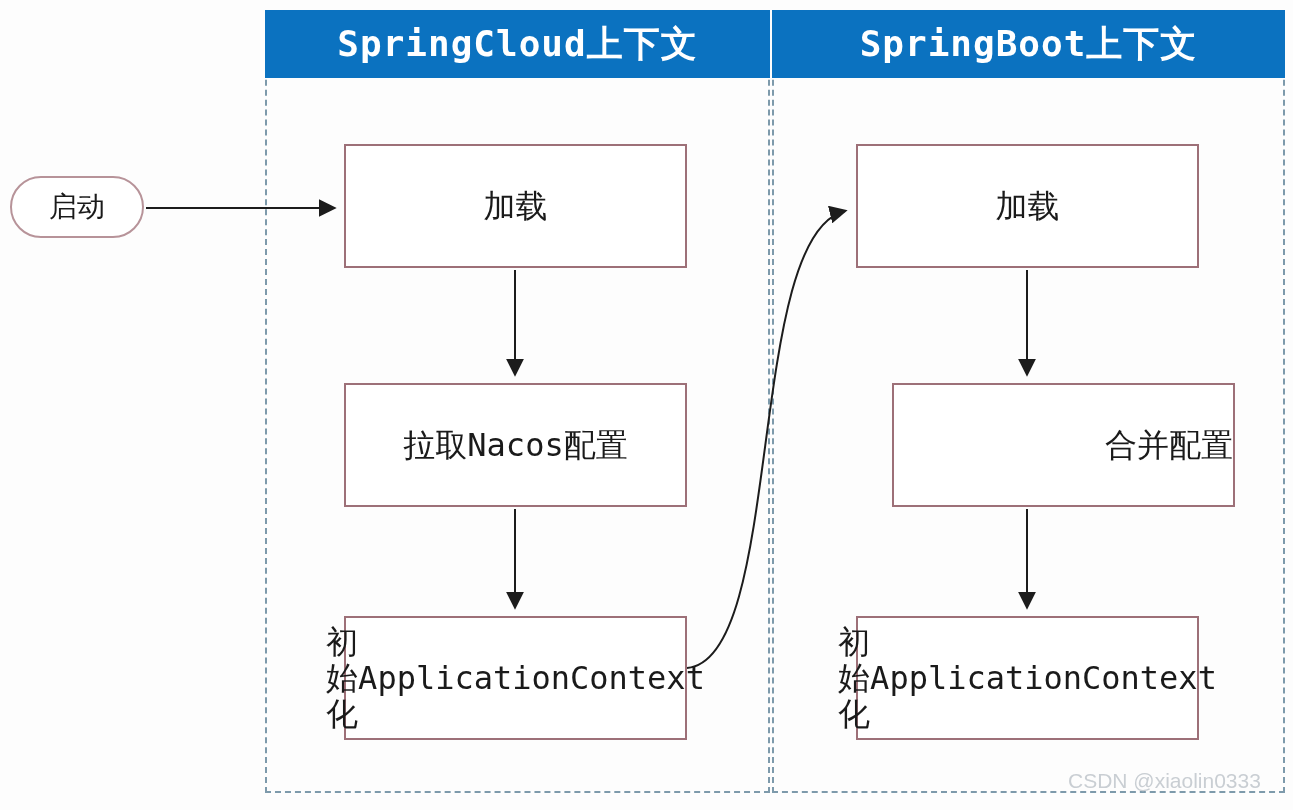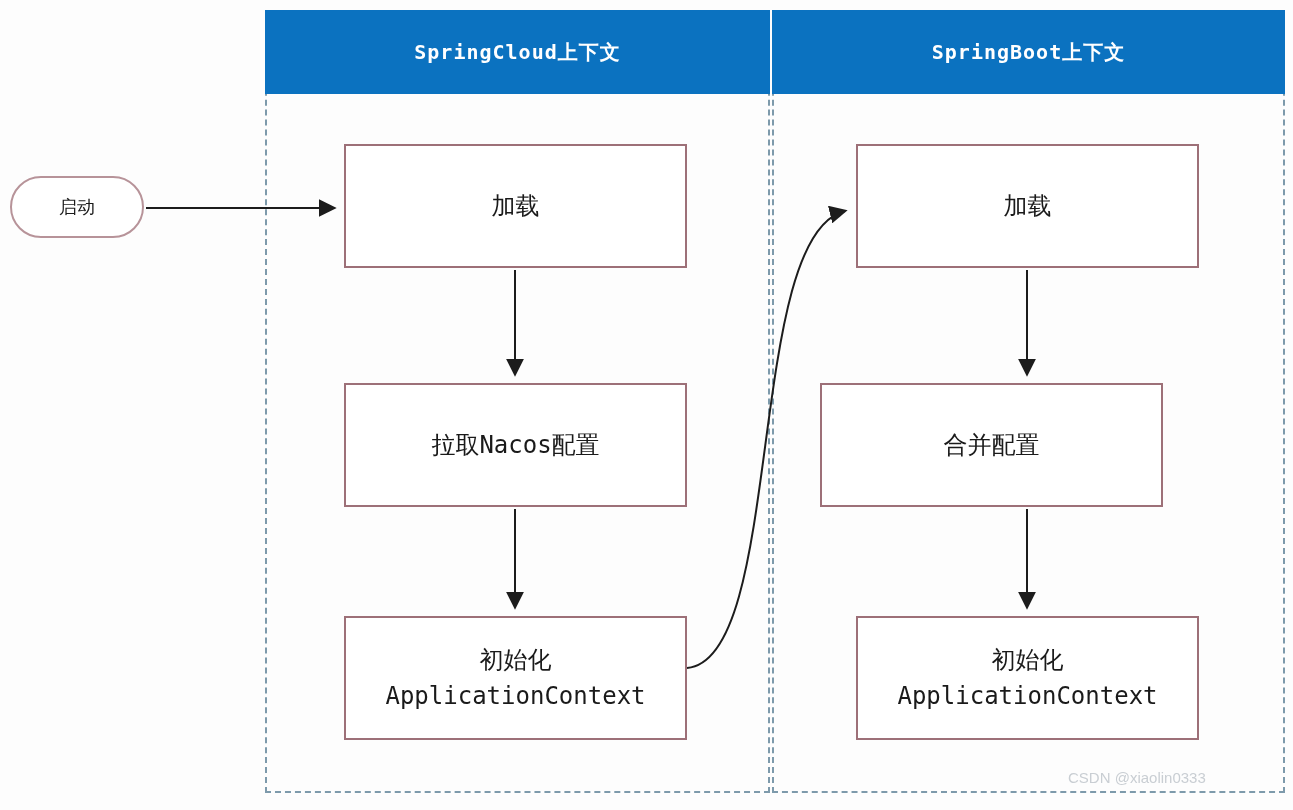--- a/index.html
+++ b/index.html
@@ -29,64 +29,64 @@
     top: 10px;
     height: 783px;
     border: 2px dashed var(--panel-border);
     background: transparent;
   }
   .panel-left  { left: 265px; width: 505px; }
   .panel-right { left: 772px; width: 513px; }
   .panel-header {
     position: absolute;
     top: -2px; left: -2px; right: -2px;
-    height: 84px;
+    height: 68px;
     background: var(--header-bg);
     color: var(--header-text);
     display: flex;
     align-items: center;
     justify-content: center;
-    font-size: 20px;
+    font-size: 36px;
     font-weight: bold;
     letter-spacing: 1px;
   }
   .node-box {
     position: absolute;
     width: 343px;
     height: 124px;
     background: var(--box-bg);
     border: 2px solid var(--box-border);
     display: flex;
-    flex-direction: column;
+    flex-direction: row;
     align-items: center;
     justify-content: center;
     color: var(--text);
-    font-size: 24px;
+    font-size: 32px;
     line-height: 36px;
     text-align: center;
     z-index: 2;
   }
   .node-line:empty { display: none; }
   .box-1 { left: 344px; top: 144px; }
   .box-2 { left: 344px; top: 383px; }
   .box-3 { left: 344px; top: 616px; }
   .box-4 { left: 856px; top: 144px; }
-  .box-5 { left: 820px; top: 383px; }
+  .box-5 { left: 892px; top: 383px; justify-content: flex-end; }
   .box-6 { left: 856px; top: 616px; }
   .start-pill {
     position: absolute;
     left: 10px; top: 176px;
     width: 134px; height: 62px;
     border: 2px solid var(--pill-border);
     border-radius: 31px;
     background: var(--box-bg);
     display: flex;
     align-items: center;
     justify-content: center;
-    font-size: 18px;
+    font-size: 28px;
     color: var(--text);
     z-index: 2;
   }
   svg.arrow-layer {
     position: absolute;
     left: 0; top: 0;
     width: 1293px;
     height: 810px;
     z-index: 1;
     pointer-events: none;
@@ -95,21 +95,21 @@
     fill: none;
     stroke: var(--arrow);
     stroke-width: 2px;
   }
   svg.arrow-layer marker path { fill: var(--arrow); stroke: none; }
   .watermark {
     position: absolute;
     left: 1068px;
     top: 769px;
     font-family: "Liberation Sans", "DejaVu Sans", sans-serif;
-    font-size: 15px;
+    font-size: 21px;
     color: var(--watermark);
     white-space: nowrap;
     z-index: 3;
   }
 </style>
 </head>
 <body>
 
 <div class="canvas">
 

